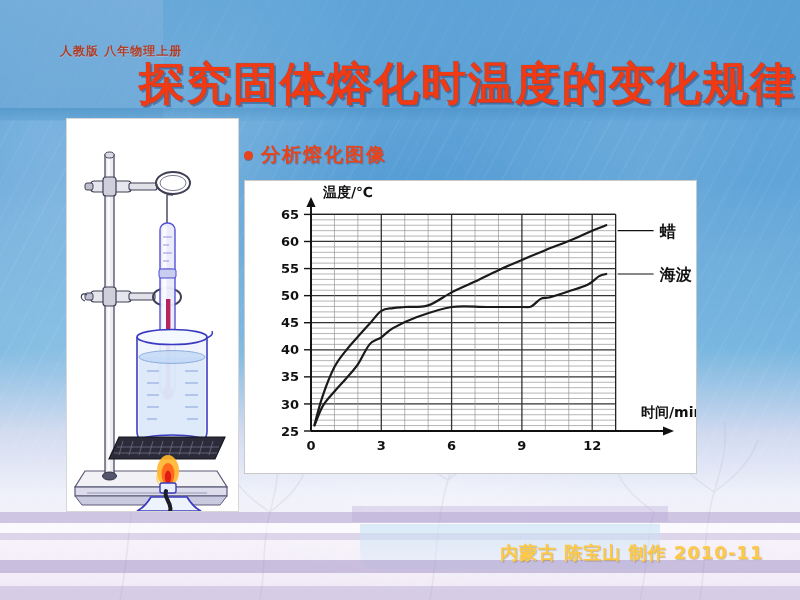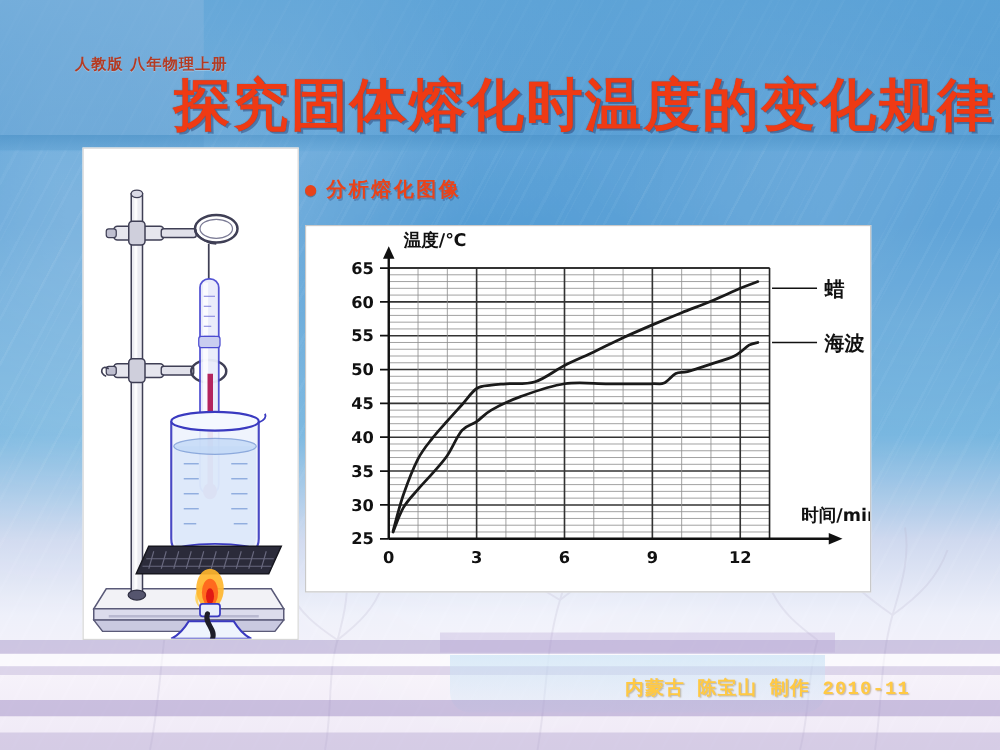--- a/index.html
+++ b/index.html
@@ -82,43 +82,42 @@
   
   .bullet{
     position:absolute;left:244px;top:142px;
     display:flex;align-items:center;gap:8px;white-space:nowrap;
   }
   .bullet .dot{
     width:9px;height:9px;border-radius:50%;background:#e8431a;
     box-shadow:0 1px 0 rgba(60,30,20,.35);
   }
   .bullet .btxt{
-    font-size:16px;font-weight:bold;color:#e8431a;letter-spacing:2px;
+    font-size:19px;font-weight:bold;color:#e8431a;letter-spacing:2px;
     text-shadow:1px 1px 0 rgba(40,60,110,.30);
   }
 
   
   .photo{
     position:absolute;left:66px;top:118px;width:171px;height:392px;
     background:#ffffff;border:1px solid #d7d7d7;overflow:hidden;
   }
   
   .chartpanel{
     position:absolute;left:244px;top:180px;width:451px;height:292px;
     background:#ffffff;border:1px solid #c9c9c9;overflow:hidden;
   }
   .chartsvg{display:block;}
 
   
   .credit{
     position:absolute;left:500px;top:541px;
-    font-size:15px;font-weight:bold;color:#ffc943;letter-spacing:1px;
+    font-size:18px;font-weight:bold;color:#ffc943;letter-spacing:1px;
     white-space:nowrap;
     text-shadow:1px 1px 1px rgba(120,90,30,.35);
-    font-family:Liberation Mono, monospace;
   }
 </style>
 </head>
 <body>
 
 <div id="slide">
 
   <div class="tex a"></div>
   <div class="tex b"></div>
 

